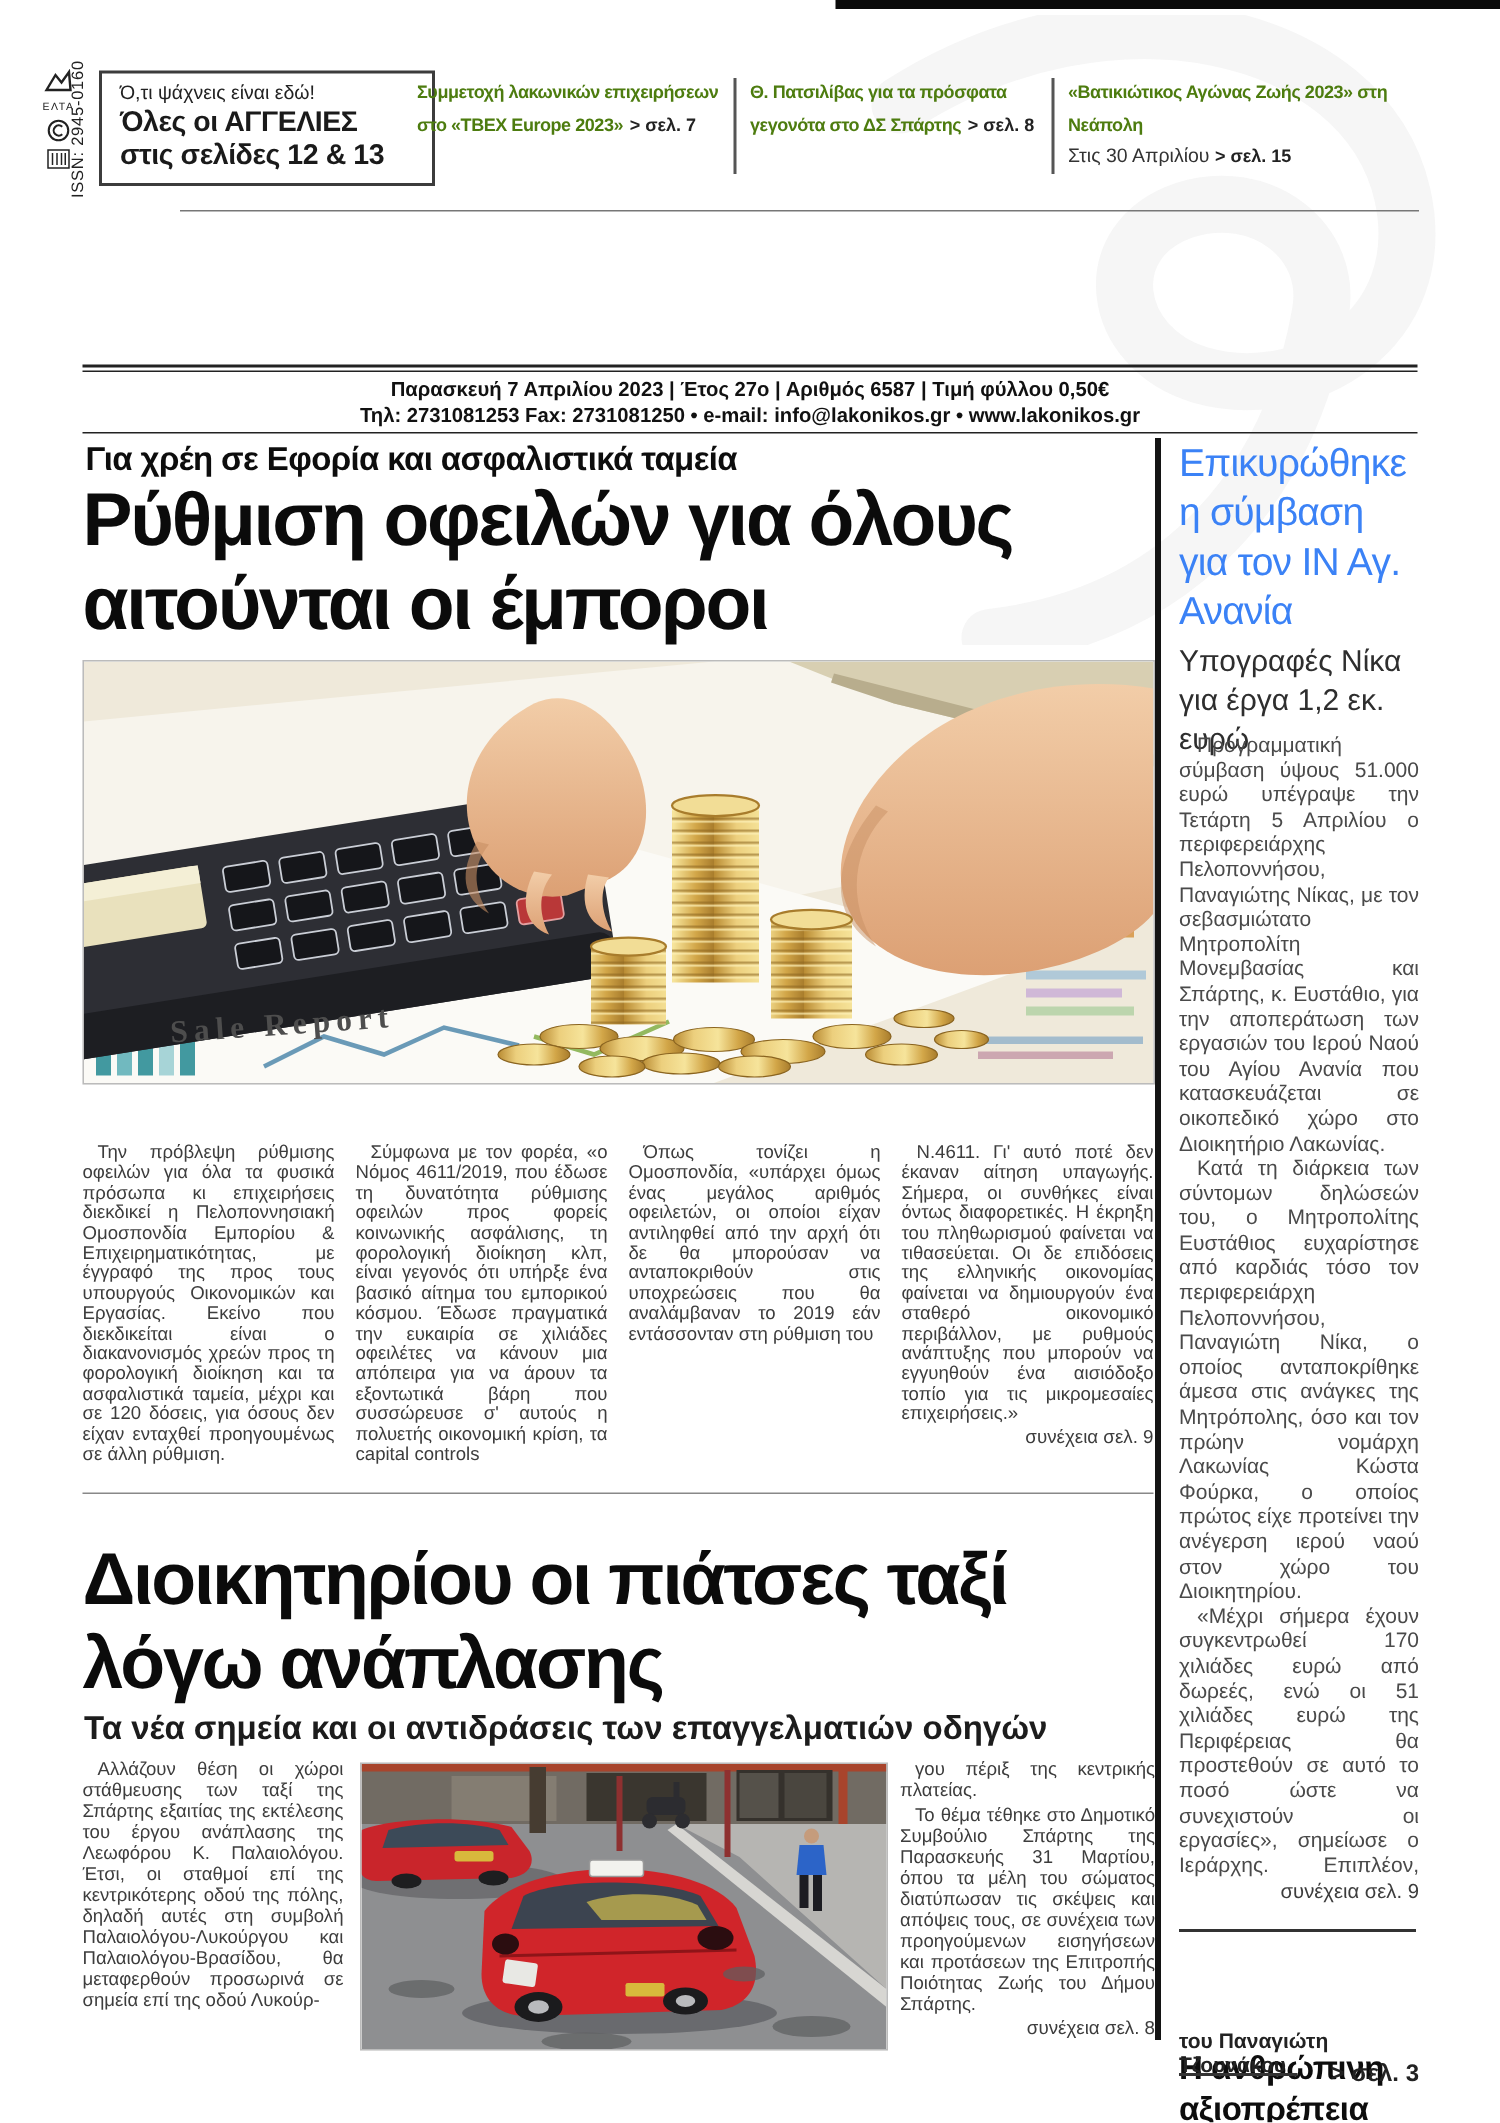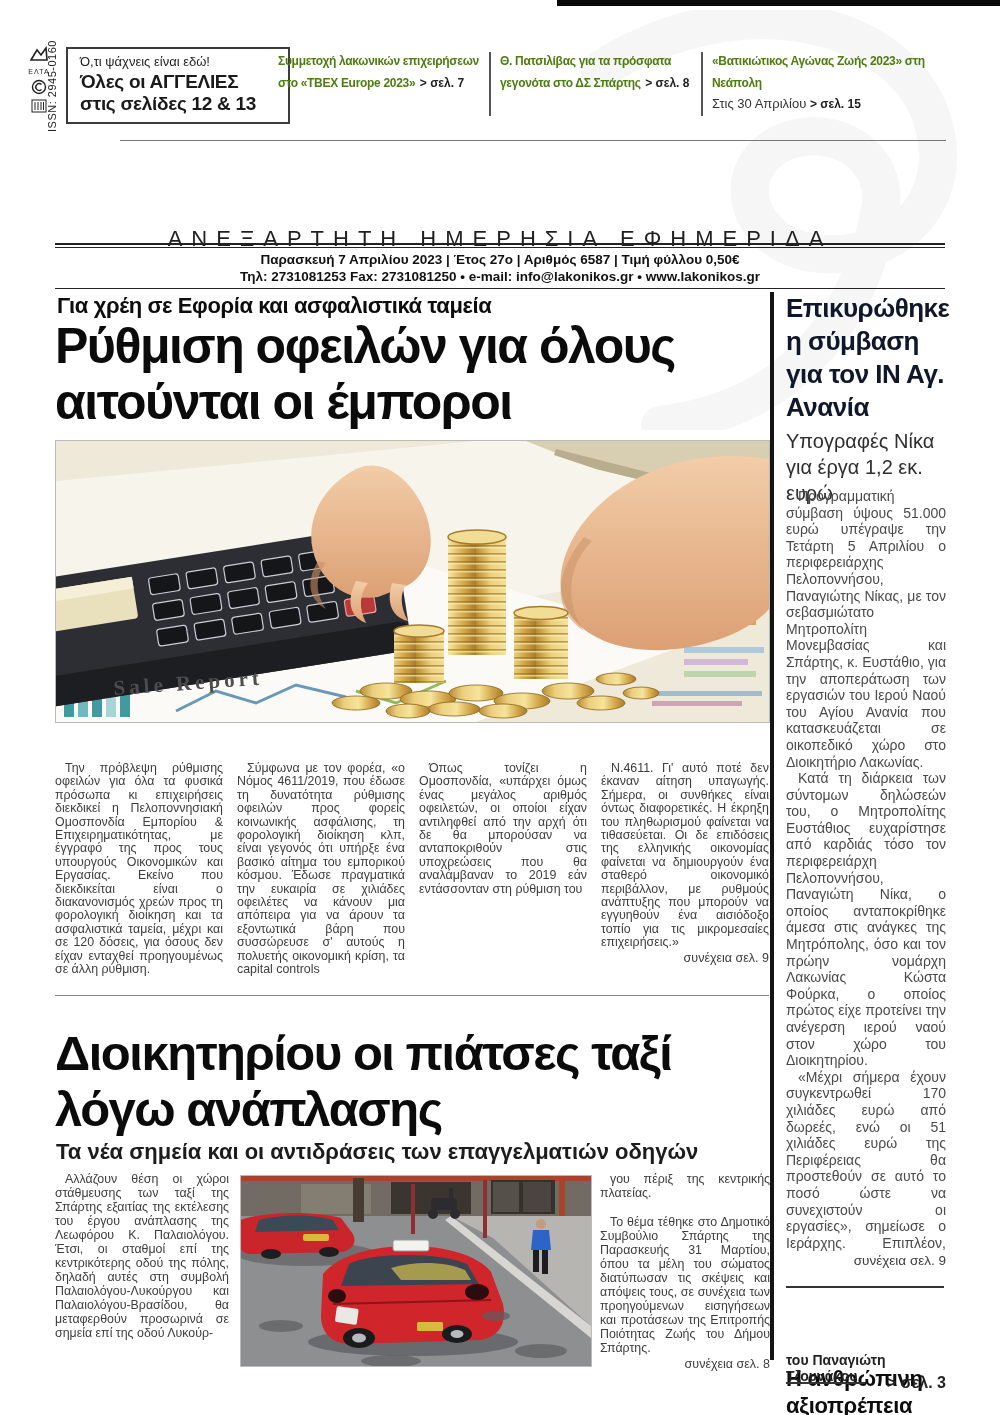--- a/index.html
+++ b/index.html
@@ -44,25 +44,25 @@
   .col p{margin:0;text-indent:10px;}
   .col p + p{margin-top:1px;}
   .cont{font-size:12.5px;color:#3d3d3d;text-align:right;margin-top:2px;}
   .rule-mid{left:55px;top:995px;width:714px;height:1px;background:#888;}
   
   .k2{left:56px;top:1001px;width:700px;}
   .h2a{left:55px;top:1025px;width:710px;font-size:49px;line-height:56px;}
   .sub2{left:56px;top:1139px;width:700px;font-size:22px;color:#1c1c1c;font-weight:bold;}
   .bcol{font-size:12.4px;line-height:14px;text-align:justify;color:#3d3d3d;}
   .bcol p{margin:0;text-indent:10px;}
-  .bcol p + p{margin-top:15px;}
+  .bcol p + p{margin-top:3px;}
   
   .side-border{left:770px;top:292px;width:4px;height:1068px;background:#141414;}
   .side{left:786px;width:160px;}
-  .side-head{top:292px;font-size:26px;line-height:33px;font-weight:bold;letter-spacing:-.5px;color:#0f172a;}
+  .side-head{top:292px;font-size:26px;line-height:33px;font-weight:normal;letter-spacing:-.5px;color:#3b82f6;}
   .side-body{top:446px;height:806px;overflow:hidden;font-size:14px;line-height:16.6px;
              text-align:justify;color:#4a4a4a;}
   .side-body p{margin:0;text-indent:12px;}
   .side-cont{top:1253px;text-align:right;font-size:13.5px;color:#3d3d3d;}
   .side-rule{left:786px;top:1286px;width:158px;height:2px;background:#333;}
   .op-title{top:1365px;font-size:22px;line-height:27px;font-weight:bold;color:#0d0d0d;letter-spacing:-.3px;}
   .op-author{top:1352px;font-size:14px;font-weight:bold;color:#222;}
   .op-ref{top:1374px;display:flex;align-items:center;gap:6px;width:160px;}
   .op-ref .ln{flex:1;height:2px;background:#333;}
   .op-ref .tx{font-size:16px;font-weight:bold;color:#222;white-space:nowrap;margin-left:16px;}
@@ -115,21 +115,20 @@
   <div class="abs teaser" style="left:712px;width:236px;">
     <div class="t">«Βατικιώτικος Αγώνας Ζωής 2023» στη Νεάπολη</div>
     <div class="sub">
       <span>Στις 30 Απριλίου</span>
       <span class="pref">&gt; σελ. 15</span>
     </div>
   </div>
 
   <div class="abs hrule" style="left:120px;top:140px;width:826px;"></div>
 
-  <div class="abs mast-sub">ΑΝΕΞΑΡΤΗΤΗ ΗΜΕΡΗΣΙΑ ΕΦΗΜΕΡΙΔΑ</div>
   <div class="abs dbl" style="top:243px;"></div>
   <div class="abs dbl2" style="top:247px;"></div>
   <div class="abs dateline" style="top:252px;">Παρασκευή 7 Απριλίου 2023 | Έτος 27ο | Αριθμός 6587 | Τιμή φύλλου 0,50€</div>
   <div class="abs dateline" style="top:269px;">Τηλ: 2731081253 Fax: 2731081250 • e-mail: info@lakonikos.gr • www.lakonikos.gr</div>
   <div class="abs dbl2" style="top:288px;"></div>
 
   <div class="abs kicker" style="left:57px;top:293px;width:700px;">Για χρέη σε Εφορία και ασφαλιστικά ταμεία</div>
   <div class="abs headline h1a">Ρύθμιση οφειλών για όλους αιτούνται οι έμποροι</div>
 
   <div class="abs photo-frame" style="left:55px;top:440px;width:713px;height:281px;">

